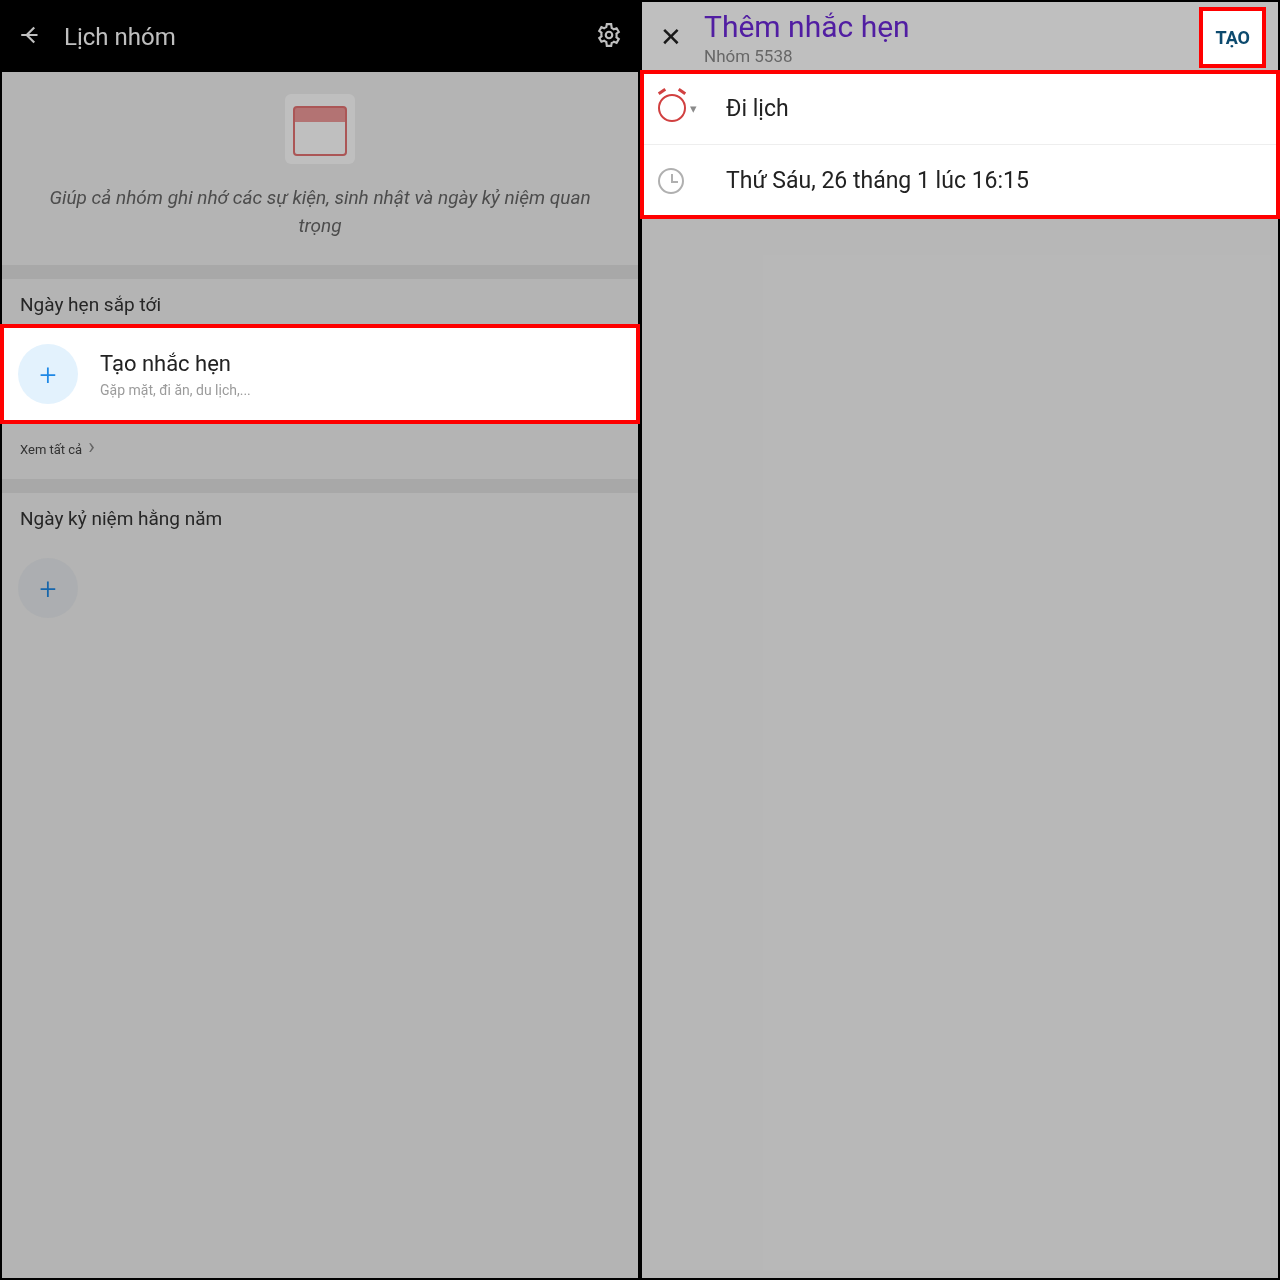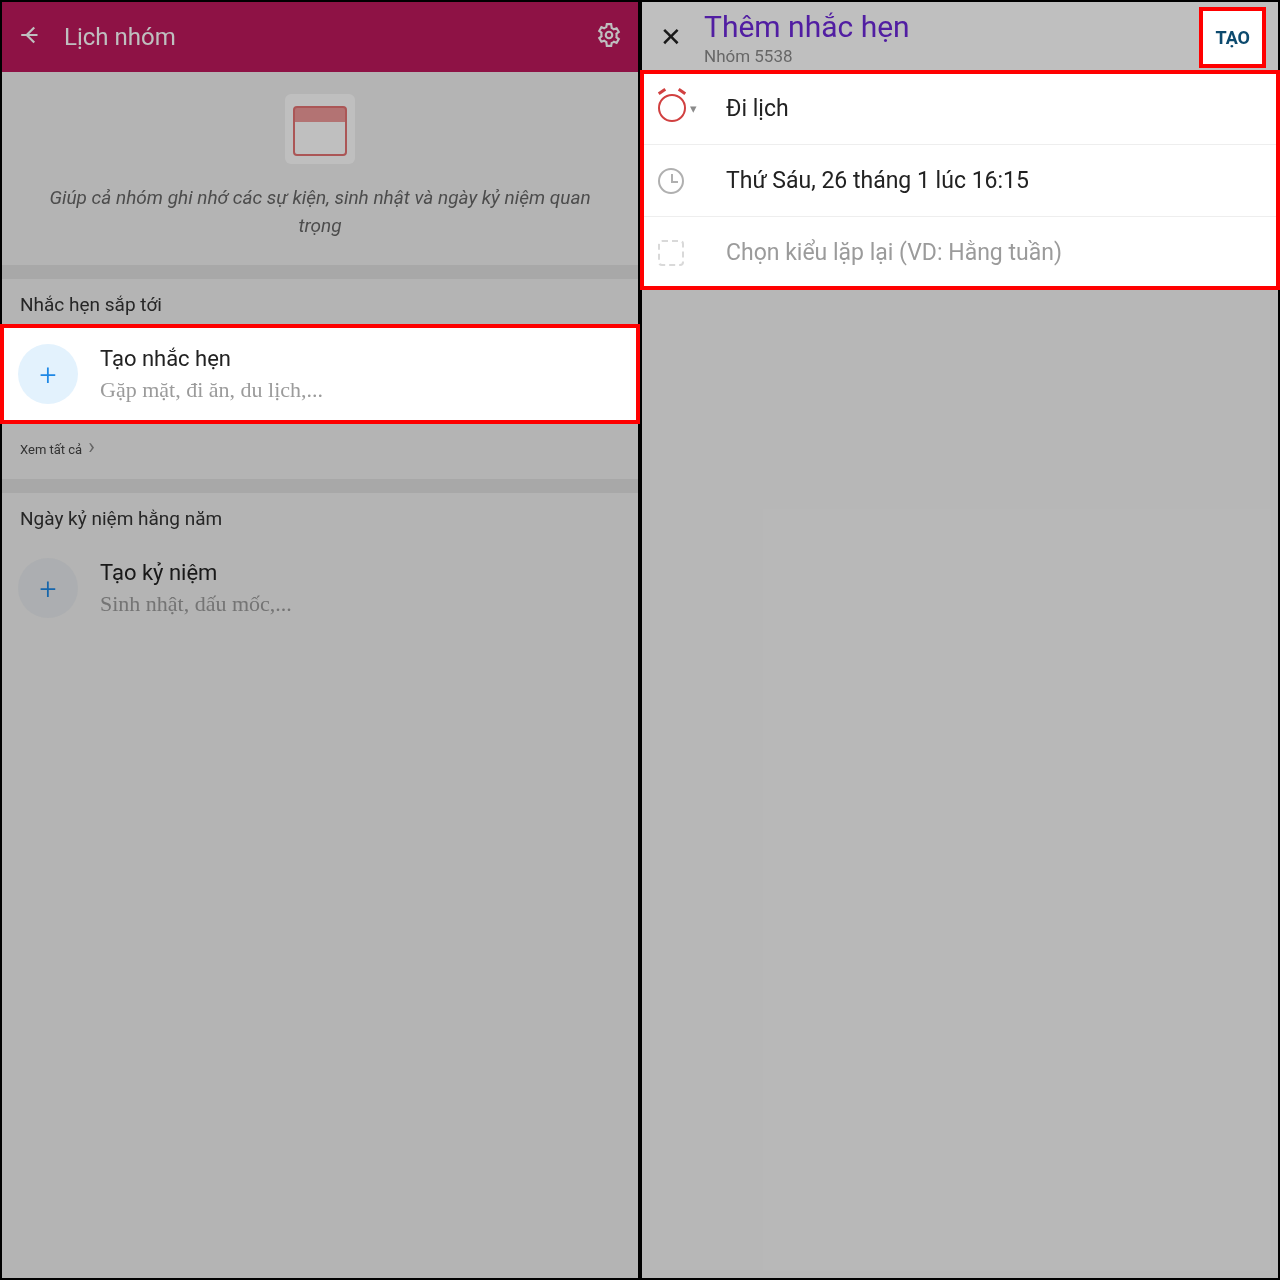--- a/index.html
+++ b/index.html
@@ -1,33 +1,33 @@
 <!DOCTYPE html>
 <html><head>
 <meta charset="utf-8">
 <style>
   * { box-sizing: border-box; margin: 0; padding: 0; font-family: -apple-system, BlinkMacSystemFont, "Segoe UI", Roboto, Helvetica, Arial, sans-serif; }
   body { width: 1280px; height: 1280px; background: #000; display: flex; }
   .col { flex: 1; height: 1280px; border: 2px solid #000; position: relative; }
   .screen { width: 100%; height: 100%; background: #f0f0f0; position: relative; }
-  .header-blue { height: 70px; background: #be185d; display:flex; align-items:center; padding: 0 16px; color: #fff; justify-content: space-between; }
+  .header-blue { height: 70px; background: #000000; display:flex; align-items:center; padding: 0 16px; color: #fff; justify-content: space-between; }
   .header-blue .left { display:flex; align-items:center; gap: 20px; }
   .header-blue .title { font-size: 24px; font-weight: 400; }
   .intro { padding: 22px 40px 26px; text-align:center; }
   .cal-icon { display:inline-block; width: 70px; height: 70px; background:#fff; border-radius: 6px; position:relative; margin-bottom: 16px;}
   .cal-icon::before { content:""; position:absolute; top:12px; left:8px; right:8px; bottom:8px; border:2px solid #e57373; border-radius:4px; background: linear-gradient(#ef9a9a, #ef9a9a) top/100% 14px no-repeat, #fff; }
   .intro-text { font-size: 19px; color: #666; line-height: 1.45; font-style: italic; }
   .gap-bar { height: 14px; background: #e0e0e0; }
   .section-label { font-size: 19px; color:#333; padding: 14px 18px 10px; }
   .card { background:#fff; display:flex; align-items:center; padding: 18px 16px; gap: 22px; }
   .plus-circle { width: 60px; height:60px; border-radius:50%; background:#e3f2fd; display:flex; align-items:center; justify-content:center; }
   .plus-circle.gray { background:#e6e9ec; }
   .plus-sign { color:#1e88e5; font-size: 30px; font-weight: 300; }
   .card-title { font-size: 22px; color:#222; margin-bottom: 6px; }
-  .card-sub { font-size: 22px; color:#9b9b9b;font-family:Liberation Serif, serif; }
+  .card-sub { font-size: 14px; color:#9b9b9b; }
   .view-all { font-size:13px; color:#444; padding: 12px 18px 20px; }
   .chev-r::after { content:"›"; margin-left:6px; color:#888; font-size:22px; }
   .highlight-red { outline: 4px solid #ff0000; outline-offset: -2px; position: relative; z-index: 5; }
 
   
   .r-header { height: 70px; background:#fff; display:flex; align-items:center; padding: 0 14px; gap: 18px; }
   .close-x { font-size: 26px; color:#222; width: 30px; text-align:center; }
   .r-head-txt .t1 { font-size: 30px; color:#6d28d9; }
   .r-head-txt .t2 { font-size: 17px; color:#8a8a8a; margin-top:2px; }
   .create-btn { margin-left:auto; background:#fff; color:#0c4a6e; font-size:18px; font-weight:700; padding: 18px 14px; }
@@ -72,21 +72,21 @@
           </svg>
       </span>
     </div>
 
     <div class="intro">
       <span class="cal-icon"></span>
       <div class="intro-text">Giúp cả nhóm ghi nhớ các sự kiện, sinh nhật và ngày kỷ niệm quan trọng</div>
     </div>
 
     <div class="gap-bar"></div>
-    <div class="section-label">Nhắc hẹn sắp tới</div>
+    <div class="section-label">Ngày hẹn sắp tới</div>
 
     <div class="highlight-red no-dim">
       <div class="card">
         <div class="plus-circle">
             <span class="plus-sign">+</span>
           </div>
         <div>
           <div class="card-title">Tạo nhắc hẹn</div>
           <div class="card-sub">Gặp mặt, đi ăn, du lịch,...</div>
         </div>
@@ -94,24 +94,20 @@
     </div>
 
     <div class="view-all chev-r">Xem tất cả</div>
     <div class="gap-bar"></div>
 
     <div class="section-label">Ngày kỷ niệm hằng năm</div>
     <div class="card" style="background:transparent;">
       <div class="plus-circle gray">
           <span class="plus-sign">+</span>
         </div>
-      <div>
-        <div class="card-title">Tạo kỷ niệm</div>
-        <div class="card-sub">Sinh nhật, dấu mốc,...</div>
-      </div>
     </div>
 
     <div style="position:absolute;inset:0;background:rgba(0,0,0,0.25);z-index:4;pointer-events:none;"></div>
   </div>
 </div>
 
 <div class="col">
   <div class="screen" style="background:#f5f5f5;position:relative;">
 
     <div class="r-header">
@@ -132,23 +128,17 @@
         <div class="txt">Đi lịch</div>
       </div>
 
       <div class="form-row">
         <div class="icon-slot">
             <span class="clock-svg"></span>
           </div>
         <div class="txt">Thứ Sáu, 26 tháng 1 lúc 16:15</div>
       </div>
 
-      <div class="form-row" style="border-bottom:none;">
-        <div class="icon-slot">
-            <span class="repeat-icon"></span>
-          </div>
-        <div class="txt placeholder">Chọn kiểu lặp lại (VD: Hằng tuần)</div>
-      </div>
     </div>
 
     <div class="right-dim" style="z-index:4;"></div>
   </div>
 </div>
 
 </body></html>

